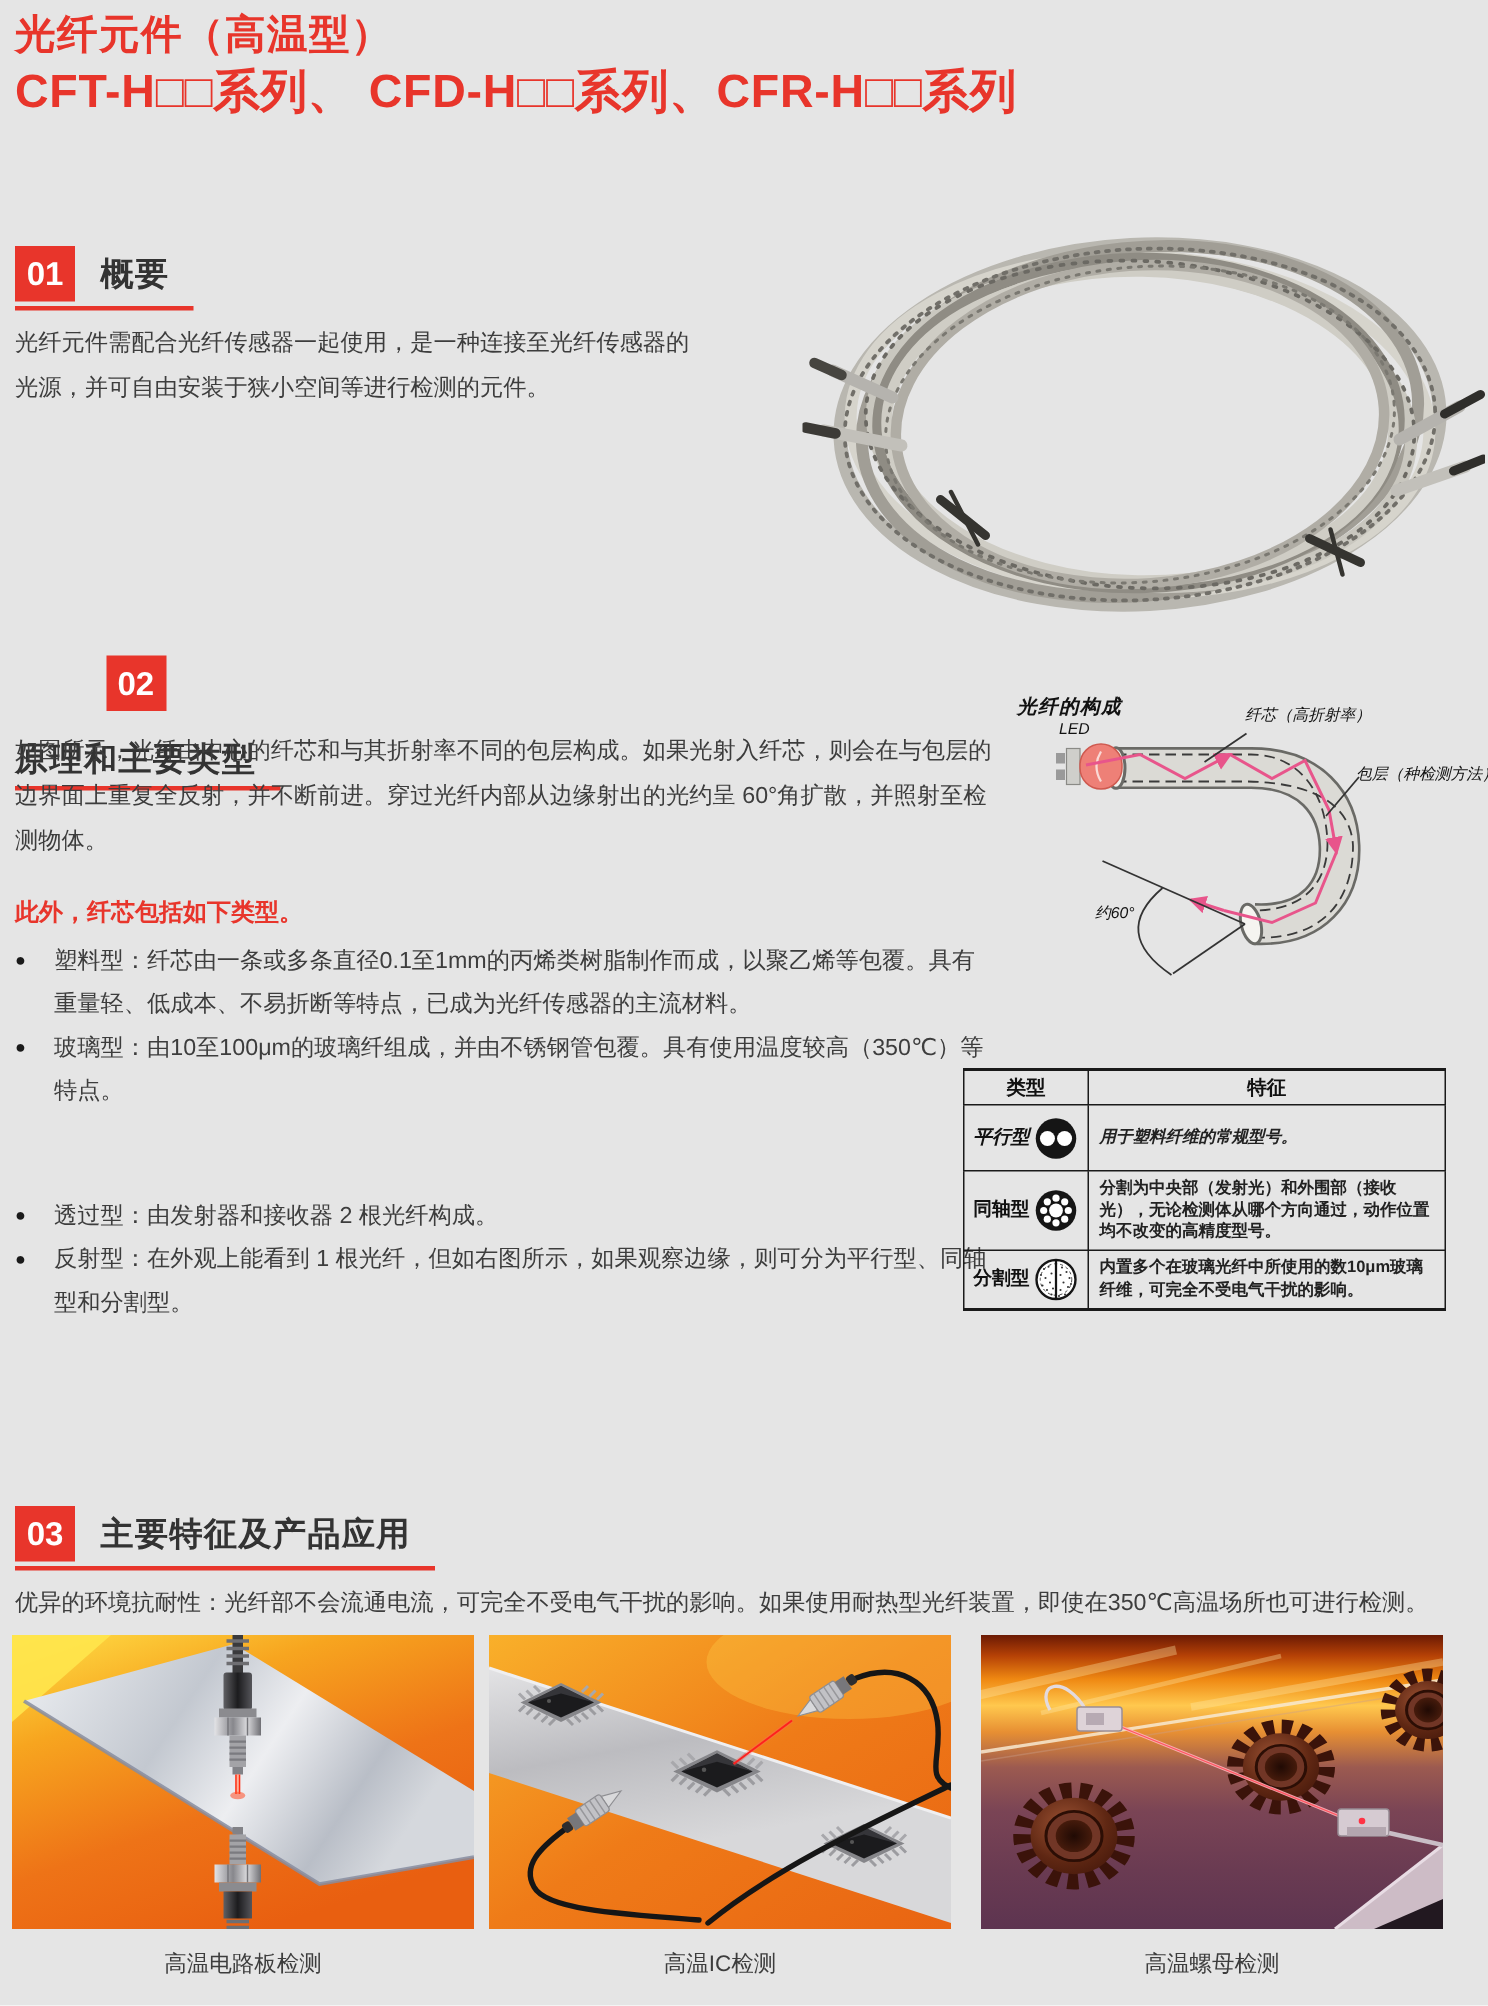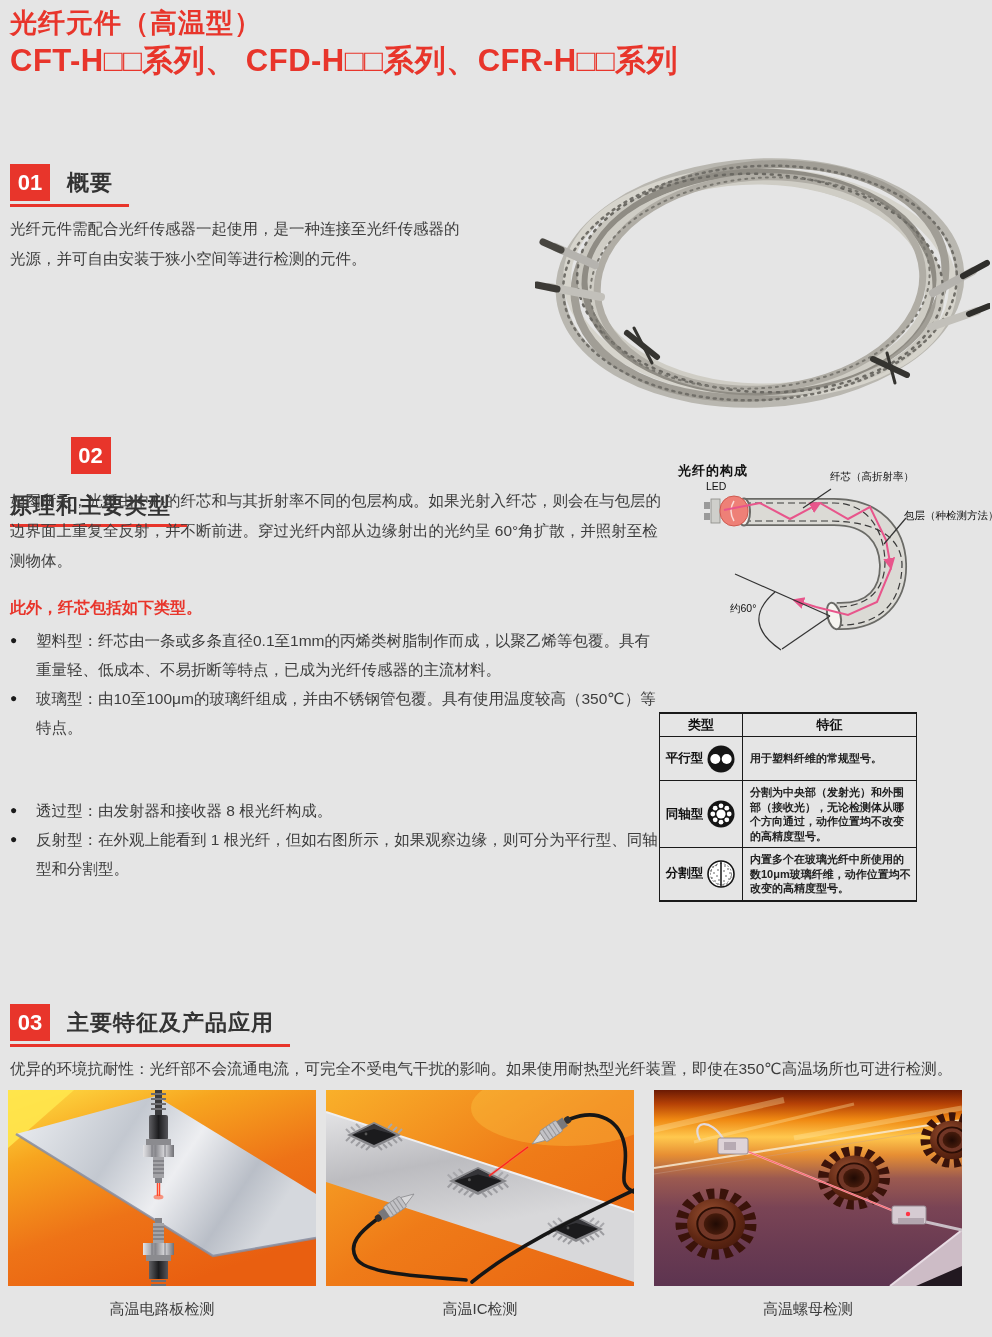--- a/index.html
+++ b/index.html
@@ -27,34 +27,34 @@
 
   ul.blist{position:absolute;margin:0;padding:0;list-style:none;font-size:15.5px;line-height:29px;color:var(--ink);}
   ul.blist li{position:relative;padding-left:26px;}
   ul.blist .bullet{position:absolute;left:0;top:0;font-size:12px;color:#1a1a1a;}
   ul.blist .bullet::before{content:"●";}
 
   
   .coil-wrap{position:absolute;left:535px;top:145px;width:455px;height:285px;}
 
   
-  .diagram{position:absolute;left:678px;top:456px;width:314px;height:212px;}
+  .diagram{position:absolute;left:678px;top:456px;width:314px;height:212px;font-style:italic;}
   .diagram .dg-label{position:absolute;font-size:10.5px;color:#111;white-space:nowrap;}
   .diagram .dg-title{position:absolute;left:0;top:6px;font-size:13px;font-weight:bold;color:#111;letter-spacing:1px;}
 
   
-  .ftable{position:absolute;left:659px;top:712px;width:258px;border-collapse:collapse;
+  .ftable{position:absolute;left:642px;top:712px;width:322px;border-collapse:collapse;
     border-top:2px solid #1a1a1a;border-bottom:2px solid #1a1a1a;}
   .ftable th,.ftable td{border:1px solid #1a1a1a;}
   .ftable th{height:20px;font-size:13px;font-weight:bold;color:#111;text-align:center;padding:1px 2px;}
   .ftable td.tcell{width:80px;padding:2px 1px;}
   .ftable .typebox{display:flex;align-items:center;justify-content:center;gap:3px;}
   .ftable .typebox span{font-size:12.5px;font-weight:bold;color:#111;white-space:nowrap;}
   .ftable td.dcell{font-size:11px;font-weight:bold;line-height:14.5px;color:#222;padding:4px 4px 4px 7px;}
-  .r1{height:44px;} .r2{height:46px;} .r3{height:40px;}
+  .r1{height:44px;font-style:italic;} .r2{height:46px;} .r3{height:40px;}
 
   
   .app{position:absolute;top:1090px;width:308px;height:196px;overflow:hidden;}
   .app svg{display:block;}
   .caption{position:absolute;top:1300px;width:308px;text-align:center;font-size:15px;color:var(--ink);}
 </style>
 </head>
 <body>
 
 <div id="page">
@@ -109,21 +109,21 @@
   </div>
   <div class="body-text" style="left:10px;top:486px;width:660px;">如图所示，光纤由中心的纤芯和与其折射率不同的包层构成。如果光射入纤芯，则会在与包层的边界面上重复全反射，并不断前进。穿过光纤内部从边缘射出的光约呈 60°角扩散，并照射至检测物体。</div>
 
   <div class="red-note" style="left:10px;top:598px;">此外，纤芯包括如下类型。</div>
   <ul class="blist" style="left:10px;top:626px;width:652px;">
     <li><span class="bullet"></span><span>塑料型：纤芯由一条或多条直径0.1至1mm的丙烯类树脂制作而成，以聚乙烯等包覆。具有重量轻、低成本、不易折断等特点，已成为光纤传感器的主流材料。</span></li>
     <li><span class="bullet"></span><span>玻璃型：由10至100μm的玻璃纤组成，并由不锈钢管包覆。具有使用温度较高（350℃）等特点。</span></li>
   </ul>
 
   <ul class="blist" style="left:10px;top:796px;width:652px;">
-    <li><span class="bullet"></span><span>透过型：由发射器和接收器 8 根光纤构成。</span></li>
+    <li><span class="bullet"></span><span>透过型：由发射器和接收器 2 根光纤构成。</span></li>
     <li><span class="bullet"></span><span>反射型：在外观上能看到 1 根光纤，但如右图所示，如果观察边缘，则可分为平行型、同轴型和分割型。</span></li>
   </ul>
 
   <div class="diagram">
     <svg width="314" height="212" viewBox="0 0 314 212" style="position:absolute;left:0;top:0;">
       <defs>
         <marker id="parrow" markerWidth="8" markerHeight="8" refX="5" refY="3" orient="auto">
           <path d="M0 0 L6 3 L0 6 Z" fill="#e8558b"></path>
         </marker>
       </defs>
@@ -235,21 +235,21 @@
                   <circle cx="20" cy="17" r="0.7"></circle>
               <circle cx="23" cy="20" r="0.7"></circle>
                   <circle cx="18" cy="22" r="0.7"></circle>
                   <circle cx="21" cy="25" r="0.7"></circle>
               <circle cx="25" cy="18" r="0.7"></circle>
                   <circle cx="17" cy="26" r="0.7"></circle>
             </g>
           </svg>
         </div>
       </td>
-      <td class="dcell">内置多个在玻璃光纤中所使用的数10μm玻璃纤维，动作位置均不改变的高精度型号。</td>
+      <td class="dcell">内置多个在玻璃光纤中所使用的数10μm玻璃纤维，可完全不受电气干扰的影响。</td>
     </tr>
   </tbody>
     </table>
 
   <div class="sec-header" style="left:10px;top:1004px;">
     <div class="sec-num">03</div>
     <div class="sec-title">主要特征及产品应用</div>
   </div>
   <div class="body-text" style="left:10px;top:1054px;width:978px;">优异的环境抗耐性：光纤部不会流通电流，可完全不受电气干扰的影响。如果使用耐热型光纤装置，即使在350℃高温场所也可进行检测。</div>
 

